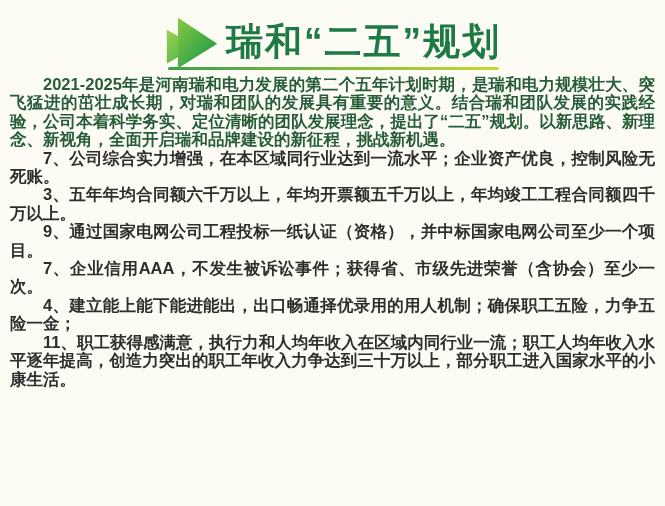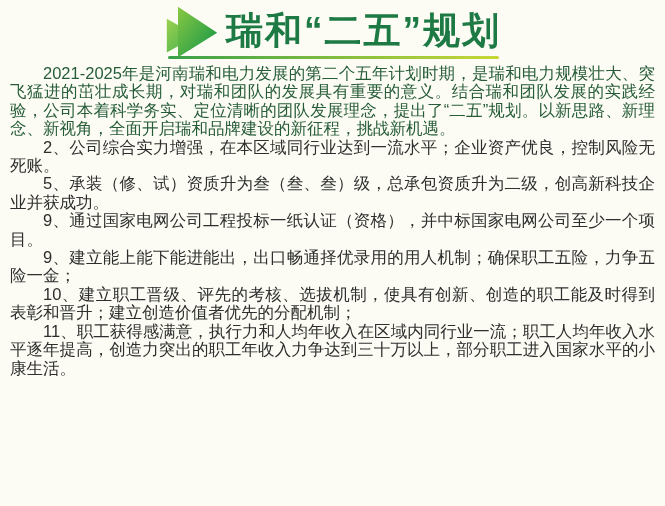--- a/index.html
+++ b/index.html
@@ -10,21 +10,21 @@
     font-family: "Liberation Sans", "DejaVu Sans", sans-serif;
     overflow: hidden;
   }
   .page {
     width: 665px;
     height: 506px;
     box-sizing: border-box;
   }
   .header {
     width: 100%;
-    padding-top: 4px;
+    padding-top: 15px;
     display: flex;
     justify-content: center;
   }
   .header-inner {
     position: relative;
     display: inline-flex;
     align-items: center;
     padding-bottom: 4px;
   }
   .logo {
@@ -53,21 +53,21 @@
     border-radius: 2px;
     background: linear-gradient(90deg, var(--ul-start, #3aa04a), var(--ul-end, #c8d834));
     z-index: 1;
   }
   .body-text {
     padding: 2px 10px 0 10px;
   }
   .para {
     margin: 0;
     text-indent: 2em;
-    font-weight: normal;
+    font-weight: bold;
     font-size: 16.5px;
     line-height: 18.4px;
     text-align: justify;
     text-justify: inter-ideograph;
   }
   .para.emphasis { color: var(--emphasis, #265c38); }
   .para.body     { color: var(--body-color, #2e2e2e); }
 </style>
 </head>
 <body>
@@ -88,20 +88,20 @@
         </defs>
         <polygon points="3,15 35,33 3,51" fill="url(#gBack)"></polygon>
         <polygon points="15,2 57,30 15,56" fill="url(#gFront)"></polygon>
       </svg>
       <h1 class="title">瑞和“二五”规划</h1>
       <div class="title-underline"></div>
     </div>
   </div>
   <div class="body-text">
       <p class="para emphasis">2021-2025年是河南瑞和电力发展的第二个五年计划时期，是瑞和电力规模壮大、突飞猛进的茁壮成长期，对瑞和团队的发展具有重要的意义。结合瑞和团队发展的实践经验，公司本着科学务实、定位清晰的团队发展理念，提出了“二五”规划。以新思路、新理念、新视角，全面开启瑞和品牌建设的新征程，挑战新机遇。</p>
-      <p class="para body">2、公司综合实力增强，在本区域同行业达到一流水平；企业资产优良，控制风险无死账。</p>
-      <p class="para body">5、承装（修、试）资质升为叁（叁、叁）级，总承包资质升为二级，创高新科技企业并获成功。</p>
+      <p class="para body">7、公司综合实力增强，在本区域同行业达到一流水平；企业资产优良，控制风险无死账。</p>
+      <p class="para body">3、五年年均合同额六千万以上，年均开票额五千万以上，年均竣工工程合同额四千万以上。</p>
       <p class="para body">9、通过国家电网公司工程投标一纸认证（资格），并中标国家电网公司至少一个项目。</p>
-      <p class="para body">9、建立能上能下能进能出，出口畅通择优录用的用人机制；确保职工五险，力争五险一金；</p>
-      <p class="para body">10、建立职工晋级、评先的考核、选拔机制，使具有创新、创造的职工能及时得到表彰和晋升；建立创造价值者优先的分配机制；</p>
+      <p class="para body">7、企业信用AAA，不发生被诉讼事件；获得省、市级先进荣誉（含协会）至少一次。</p>
+      <p class="para body">4、建立能上能下能进能出，出口畅通择优录用的用人机制；确保职工五险，力争五险一金；</p>
       <p class="para body">11、职工获得感满意，执行力和人均年收入在区域内同行业一流；职工人均年收入水平逐年提高，创造力突出的职工年收入力争达到三十万以上，部分职工进入国家水平的小康生活。</p>
     </div>
 </div>
 
 </body></html>

